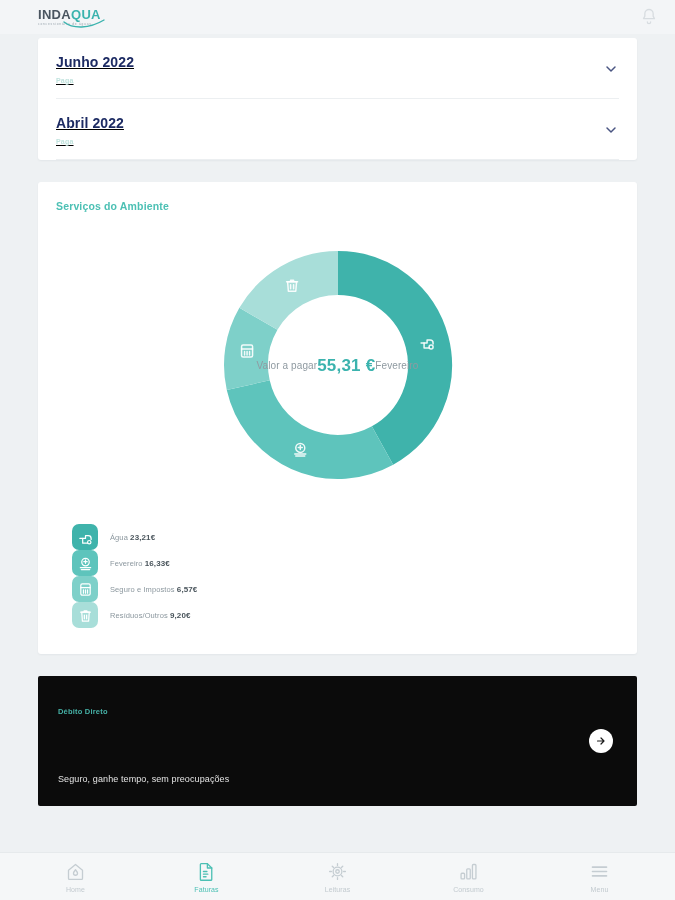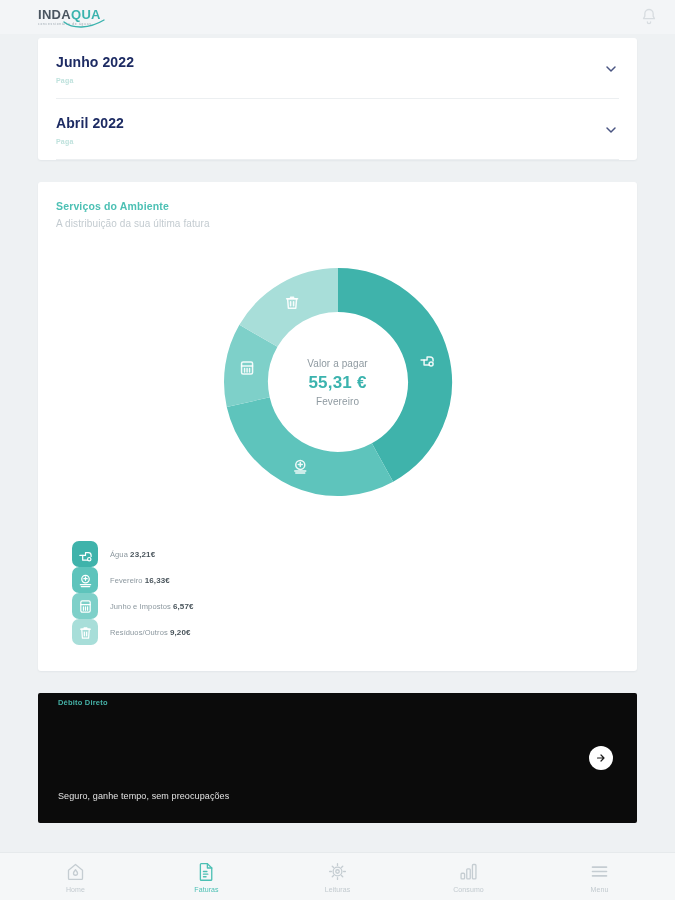--- a/index.html
+++ b/index.html
@@ -36,59 +36,60 @@
     box-shadow:0 1px 2px rgba(20,40,60,.05);
   }
 
   
   .inv-card { padding:0 18px; }
   .inv-row {
     display:flex; align-items:center; justify-content:space-between;
     padding:16px 0 14px 0;
     border-bottom:1px solid #eceff1;
     cursor:pointer;
+    text-decoration:underline;
   }
   .inv-row:last-child { border-bottom:1px solid #eceff1; }
   .inv-left { display:flex; flex-direction:column; gap:7px; }
   .inv-month { font-size:14px; font-weight:700; color:#1d2b63; letter-spacing:.1px; }
   .inv-status { font-size:7px; color:#bfe2dd; font-weight:600; letter-spacing:.2px; }
   .chev { width:16px; height:16px; opacity:.8; }
 
   
   .svc-card { padding:18px 18px 26px 18px; margin-top:22px; }
   .svc-title { font-size:10.5px; color:#4cc0b4; font-weight:600; letter-spacing:.15px; }
   .svc-sub { font-size:10px; color:#c3cbd0; margin-top:6px; letter-spacing:.1px; }
 
   
   .donut-wrap { position:relative; width:230px; height:230px; margin:38px auto 0 auto; }
   .donut-svg { display:block; }
   .donut-center {
     position:absolute; left:0; top:0; width:230px; height:230px;
-    display:flex; flex-direction:column; align-items:center; justify-content:center;
+    display:flex; flex-direction:row; align-items:center; justify-content:center;
     pointer-events:none;
   }
   .dc-label { font-size:10px; color:#8f9aa1; letter-spacing:.1px; }
   .dc-value { font-size:17px; font-weight:700; color:#3bb3ae; margin:4px 0 3px 0; letter-spacing:.2px; }
   .dc-month { font-size:10px; color:#8f9aa1; letter-spacing:.1px; }
   .seg-icon { pointer-events:none; }
 
   
   .legend { margin:44px 0 0 16px; display:flex; flex-direction:column; }
   .legend-item { display:flex; align-items:center; gap:12px; }
   .lg-badge {
     width:26px; height:26px; border-radius:7px;
     display:flex; align-items:center; justify-content:center; flex:0 0 auto;
   }
   .lg-text { font-size:7.5px; color:#8b979e; letter-spacing:.1px; }
   .lg-text b { color:#4a555c; font-size:8px; }
 
   
   .banner {
     margin:22px 38px 0 38px; background:#0b0b0b; border-radius:2px;
-    height:130px; position:relative; padding:5px 20px; overflow:hidden;
+    height:130px; position:relative; padding:31px 20px; overflow:hidden;
   }
   .bn-tag { font-size:7.5px; color:#46b3a8; font-weight:700; letter-spacing:.2px; }
   .bn-title { position:absolute; left:20px; bottom:38px; font-size:20px; color:#fff; font-weight:400; letter-spacing:.2px; }
   .bn-sub { position:absolute; left:20px; bottom:22px; font-size:9px; color:#e3e3e3; letter-spacing:.1px; }
   .bn-btn {
     position:absolute; right:24px; top:50%; transform:translateY(-50%);
     width:24px; height:24px; border-radius:50%; background:#fff;
     display:flex; align-items:center; justify-content:center; cursor:pointer;
   }
 
@@ -146,21 +147,20 @@
         </div>
         <svg class="chev" viewBox="0 0 24 24">
           <path d="M6 9l6 6 6-6" fill="none" stroke="#1d2b63" stroke-width="2.2" stroke-linecap="round" stroke-linejoin="round"></path>
         </svg>
       </div>
 
     </div>
 
     <div class="card svc-card">
       <div class="svc-title">Serviços do Ambiente</div>
-      <div class="svc-sub">A distribuição da sua última fatura</div>
 
       <div class="donut-wrap">
         <svg class="donut-svg" width="230" height="230" viewBox="0 0 230 230">
           <g id="donut-segments">
               <path d="M 115 23 A 92 92 0 0 1 159.50622107892764 195.51829782896317" stroke="#3fb3ab" stroke-width="44" fill="none"></path>
               <path d="M 159.50622107892764 195.51829782896317 A 92 92 0 0 1 25.230844505362285 135.1369988275203" stroke="#5ec4bc" stroke-width="44" fill="none"></path>
               <path d="M 25.230844505362285 135.1369988275203 A 92 92 0 0 1 35.421637773242225 68.83416560586247" stroke="#7ed0c9" stroke-width="44" fill="none"></path>
               <path d="M 35.421637773242225 68.83416560586247 A 92 92 0 0 1 114.9999999999999 23" stroke="#a8ded9" stroke-width="44" fill="none"></path>
             </g>
           <g id="donut-seg-icons">
@@ -215,21 +215,21 @@
             <div class="lg-text"><span>Fevereiro </span><b>16,33€</b></div>
           </div>
           <div class="legend-item">
             <div class="lg-badge" style="background: rgb(126, 208, 201);">
               <svg width="15" height="15" viewBox="0 0 16 16">
                 <rect x="3" y="2" width="10" height="12" rx="1.5" stroke="#ffffff" stroke-width="1.3" fill="none" stroke-linecap="round" stroke-linejoin="round"></rect>
                 <path d="M3 6h10" stroke="#ffffff" stroke-width="1.3" fill="none" stroke-linecap="round" stroke-linejoin="round"></path>
                 <path d="M5.8 8.5v3.4M8 8.5v3.4M10.2 8.5v3.4" stroke="#ffffff" stroke-width="1.3" fill="none" stroke-linecap="round" stroke-linejoin="round"></path>
               </svg>
             </div>
-            <div class="lg-text"><span>Junho e Impostos </span><b>6,57€</b></div>
+            <div class="lg-text"><span>Seguro e Impostos </span><b>6,57€</b></div>
           </div>
           <div class="legend-item">
             <div class="lg-badge" style="background: rgb(168, 222, 217);">
               <svg width="15" height="15" viewBox="0 0 16 16">
                 <path d="M4 4.5h8l-.7 9.5H4.7z" stroke="#ffffff" stroke-width="1.3" fill="none" stroke-linecap="round" stroke-linejoin="round"></path>
                 <path d="M2.8 4.5h10.4M6.5 4.5V3h3v1.5" stroke="#ffffff" stroke-width="1.3" fill="none" stroke-linecap="round" stroke-linejoin="round"></path>
                 <path d="M6.8 7.5v4M9.2 7.5v4" stroke="#ffffff" stroke-width="1.3" fill="none" stroke-linecap="round" stroke-linejoin="round"></path>
               </svg>
             </div>
             <div class="lg-text"><span>Resíduos/Outros </span><b>9,20€</b></div>

